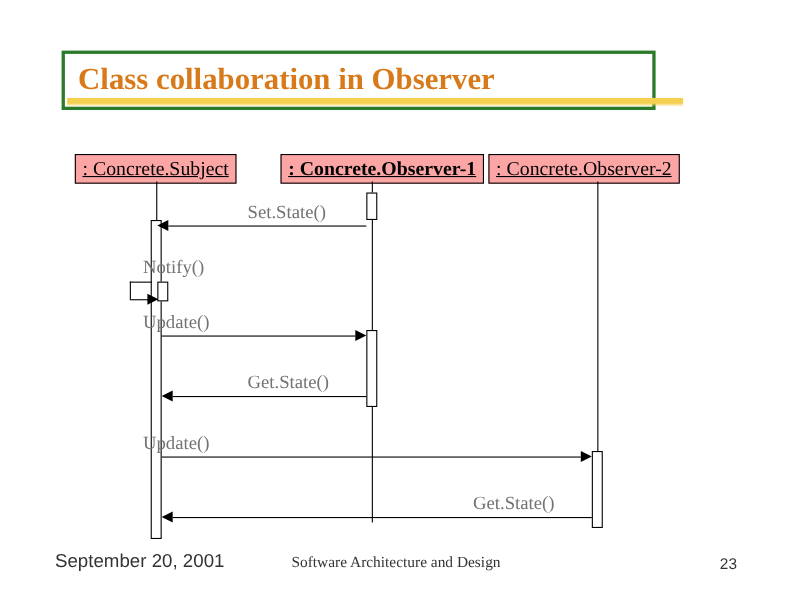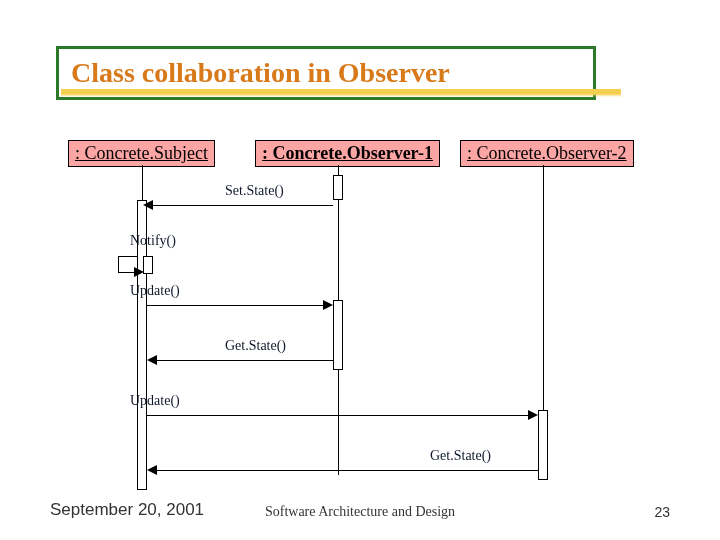--- a/index.html
+++ b/index.html
@@ -53,22 +53,22 @@
   .activation {
     position: absolute;
     width: 10px;
     background: #fff;
     border: 1px solid #000;
     box-sizing: border-box;
   }
   .msg-label {
     position: absolute;
     font-family: "Times New Roman", serif;
-    font-size: 14px;
-    color: #0f172a;
+    font-size: 17px;
+    color: #737373;
     white-space: nowrap;
   }
   .arrow-line {
     position: absolute;
     height: 1px;
     background: #000;
   }
   .arrow-head-r {
     position: absolute;
     width: 0; height: 0;
@@ -110,21 +110,21 @@
 </head>
 <body>
 
 <div class="title-box">
   <div class="underline-yellow" style="left:2px; top:40px; width:560px;"></div>
   <div class="title-inner">Class collaboration in Observer</div>
 </div>
 
 <div class="actor-box" style="left:68px; top:140px;">: Concrete.Subject</div>
 <div class="actor-box" style="left:255px; top:140px;font-weight:bold;">: Concrete.Observer-1</div>
-<div class="actor-box" style="left:460px; top:140px;">: Concrete.Observer-2</div>
+<div class="actor-box" style="left:444px; top:140px;">: Concrete.Observer-2</div>
 
 <div class="lifeline" style="left:142px; top:165px; height:325px;"></div>
 <div class="lifeline" style="left:338px; top:165px; height:310px;"></div>
 <div class="lifeline" style="left:543px; top:165px; height:310px;"></div>
 
 <div class="activation" style="left:333px; top:175px; height:25px;"></div>
 
 <div class="activation" style="left:137px; top:200px; height:290px;"></div>
 
 <div class="activation" style="left:143px; top:256px; height:18px;"></div>

